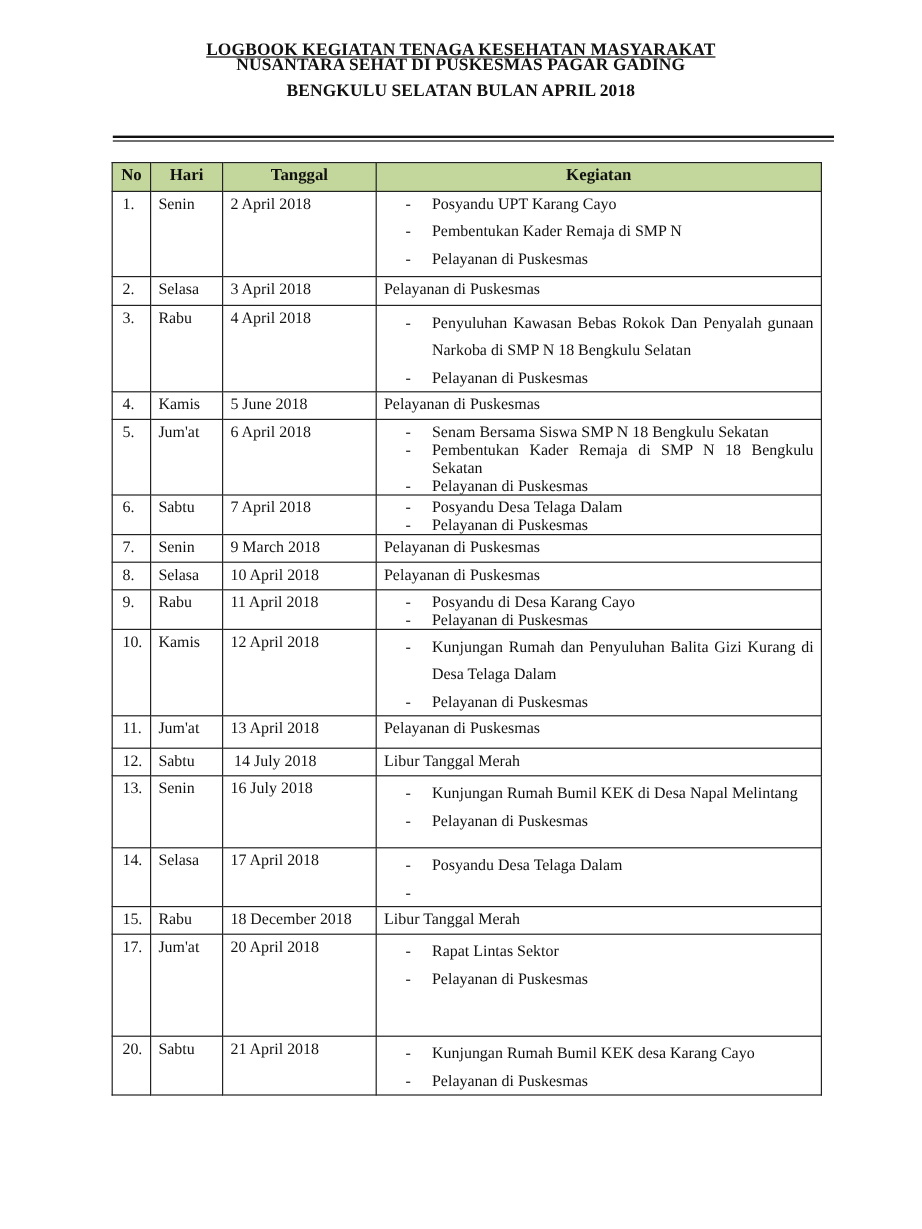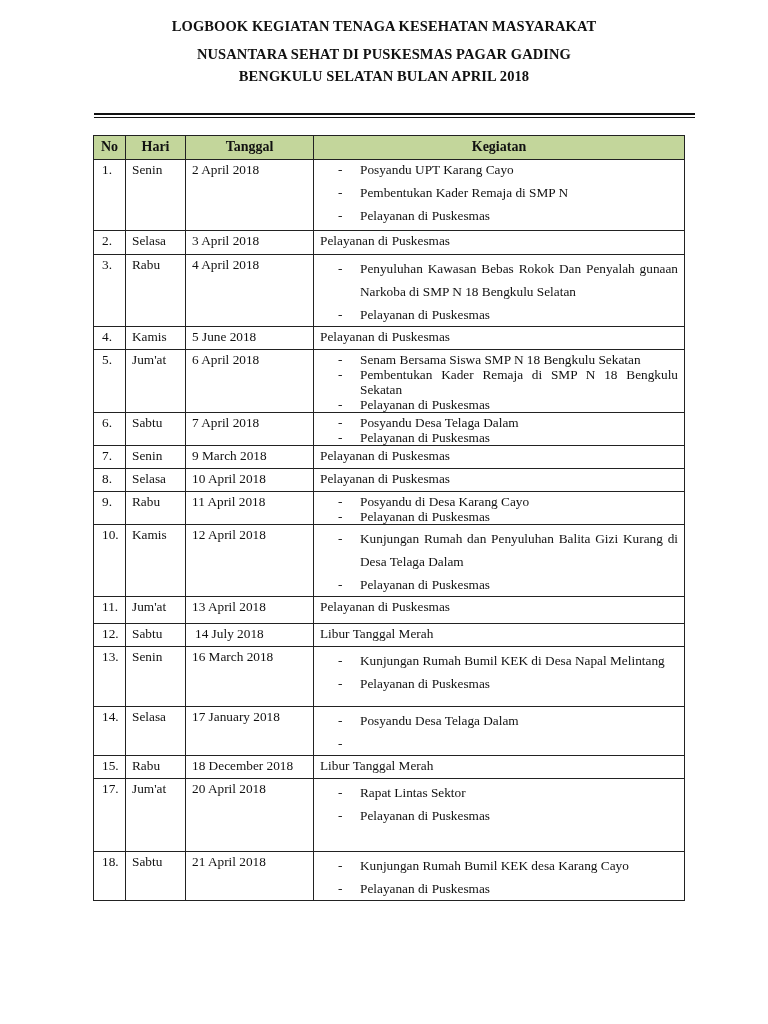--- a/index.html
+++ b/index.html
@@ -4,21 +4,21 @@
 <style>
   html, body { margin: 0; padding: 0; }
   body {
     width: 768px; height: 1024px; background: #ffffff; position: relative; overflow: hidden;
     font-family: "Liberation Serif", "DejaVu Serif", serif; color: #111;
   }
   .title {
     position: absolute; left: 0; width: 768px; text-align: center;
     font-weight: bold; font-size: 14.5px; letter-spacing: 0.1px;
   }
-  .t1 { top: 18px; }
+  .t1 { top: 34px; text-decoration: underline; }
   .t2 { top: 46px; }
   .t3 { top: 68px; }
   .rule-thick { position: absolute; left: 94px; width: 601px; top: 113px; height: 2px; background: #111; }
   .rule-thin  { position: absolute; left: 94px; width: 601px; top: 117px; height: 1px; background: #111; }
 
   table.log {
     position: absolute; left: 93px; top: 135px; width: 591px;
     border-collapse: collapse; table-layout: fixed; font-size: 13.3px;
   }
   table.log td, table.log th {
@@ -162,57 +162,57 @@
     <tr style="height:23px">
       <td class="no txt">12.</td>
       <td class="txt">Sabtu</td>
       <td class="txt" style="padding-left:9px">14 July 2018</td>
       <td class="txt">Libur Tanggal Merah</td>
     </tr>
 
     <tr style="height:60px">
       <td class="no txt">13.</td>
       <td class="txt">Senin</td>
-      <td class="txt">16 March 2018</td>
+      <td class="txt">16 July 2018</td>
       <td class="txt" style="padding-left:0">
         <div class="act" style="line-height:23px">Kunjungan Rumah Bumil KEK di Desa Napal Melintang</div>
         <div class="act" style="line-height:23px">Pelayanan di Puskesmas</div>
       </td>
     </tr>
 
     <tr style="height:46px">
       <td class="no txt">14.</td>
       <td class="txt">Selasa</td>
-      <td class="txt">17 January 2018</td>
+      <td class="txt">17 April 2018</td>
       <td class="txt" style="padding-left:0">
         <div class="act" style="line-height:23px">Posyandu Desa Telaga Dalam</div>
         <div class="act" style="line-height:23px;min-height:23px"></div>
       </td>
     </tr>
 
     <tr style="height:23px">
       <td class="no txt">15.</td>
       <td class="txt">Rabu</td>
       <td class="txt">18 December 2018</td>
       <td class="txt">Libur Tanggal Merah</td>
     </tr>
 
 
-    <tr style="height:73px">
+    <tr style="height:85px">
       <td class="no txt">17.</td>
       <td class="txt">Jum'at</td>
       <td class="txt">20 April 2018</td>
       <td class="txt" style="padding-left:0">
         <div class="act" style="line-height:23px">Rapat Lintas Sektor</div>
         <div class="act" style="line-height:23px">Pelayanan di Puskesmas</div>
       </td>
     </tr>
 
     <tr style="height:47px">
-      <td class="no txt">18.</td>
+      <td class="no txt">20.</td>
       <td class="txt">Sabtu</td>
       <td class="txt">21 April 2018</td>
       <td class="txt" style="padding-left:0">
         <div class="act" style="line-height:23px">Kunjungan Rumah Bumil KEK desa Karang Cayo</div>
         <div class="act" style="line-height:23px">Pelayanan di Puskesmas</div>
       </td>
     </tr>
   </tbody>
 </table>
 

